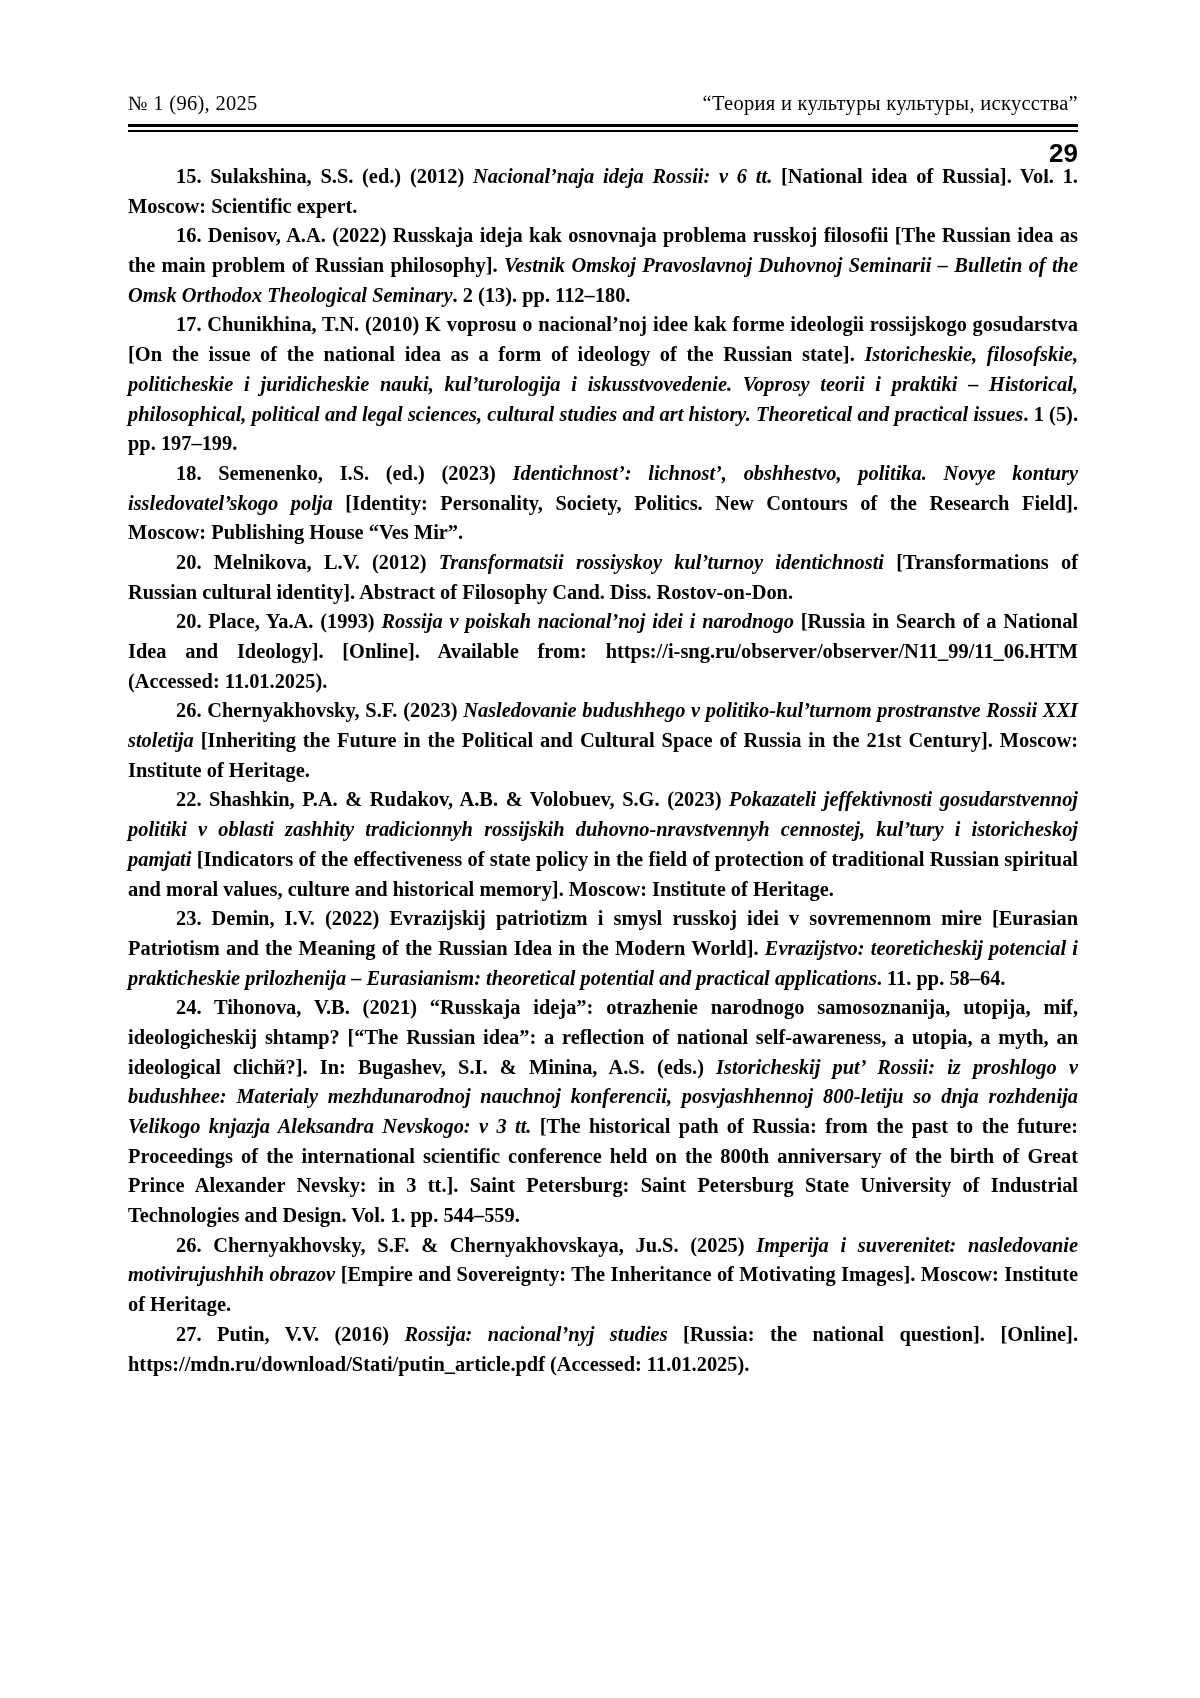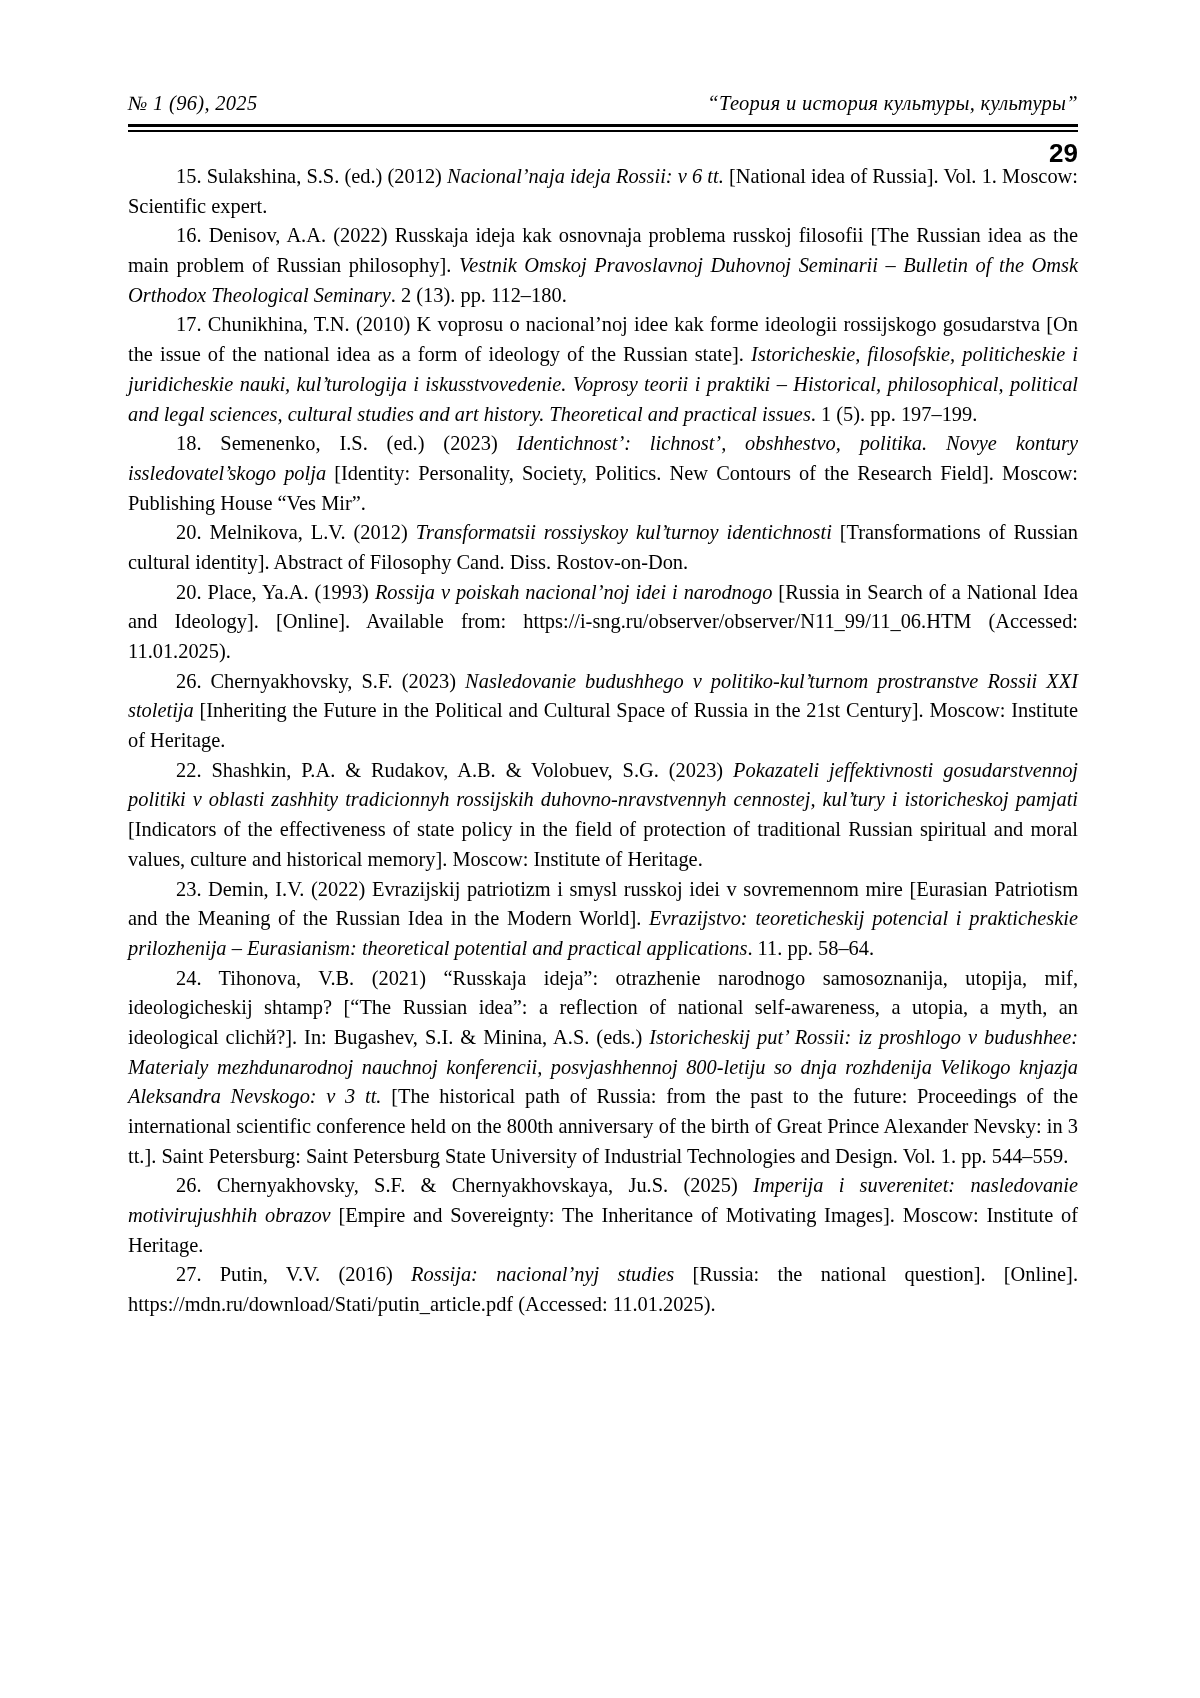--- a/index.html
+++ b/index.html
@@ -21,21 +21,20 @@
     width: 1200px;
     height: 1698px;
     box-sizing: border-box;
     padding: 92px 122px 0 128px;
   }
   .header {
     display: flex;
     align-items: baseline;
     justify-content: space-between;
     font-size: 20.5px;
-    font-style: italic;
     letter-spacing: 0.3px;
   }
   .header-left {
     white-space: nowrap;
   }
   .header-right {
     white-space: nowrap;
   }
   .rule-wrap {
     position: relative;
@@ -71,38 +70,39 @@
     padding-left: 8px;
     margin-top: 8px;
   }
   .body-text {
     margin-top: 26px;
     font-size: 20.4px;
     line-height: 1.455;
     text-align: justify;
     text-justify: inter-word;
     hyphens: none;
+    font-weight: bold;
   }
   .ref {
     text-indent: 48px;
     margin: 0;
     padding: 0;
   }
   .ital {
     font-style: italic;
   }
 </style>
 </head>
 <body>
 
 <div class="page">
 
   <div class="header">
     <div class="header-left">№ 1 (96), 2025</div>
-    <div class="header-right">“Теория и история культуры, культуры”</div>
+    <div class="header-right">“Теория и культуры культуры, искусства”</div>
   </div>
 
   <div class="rule-wrap">
     <div class="rule-thick"></div>
     <div class="rule-thin"></div>
     <div class="page-number">29</div>
   </div>
 
   <div class="body-text" id="reference-list">
       <p class="ref"><span>15. Sulakshina, S.S. (ed.) (2012) </span><span class="ital">Nacional’naja ideja Rossii: v 6 tt.</span><span> [National idea of Russia]. Vol. 1. Moscow: Scientific expert.</span></p>

